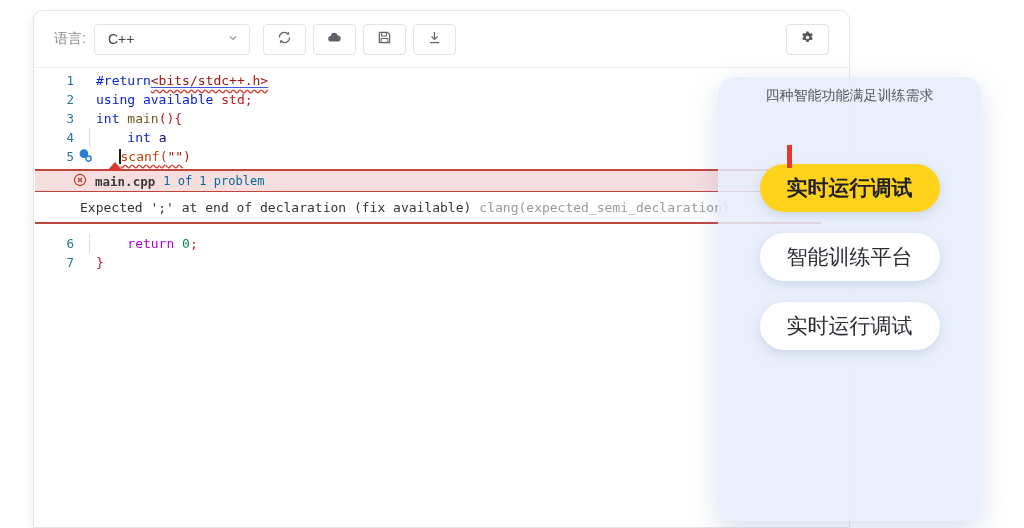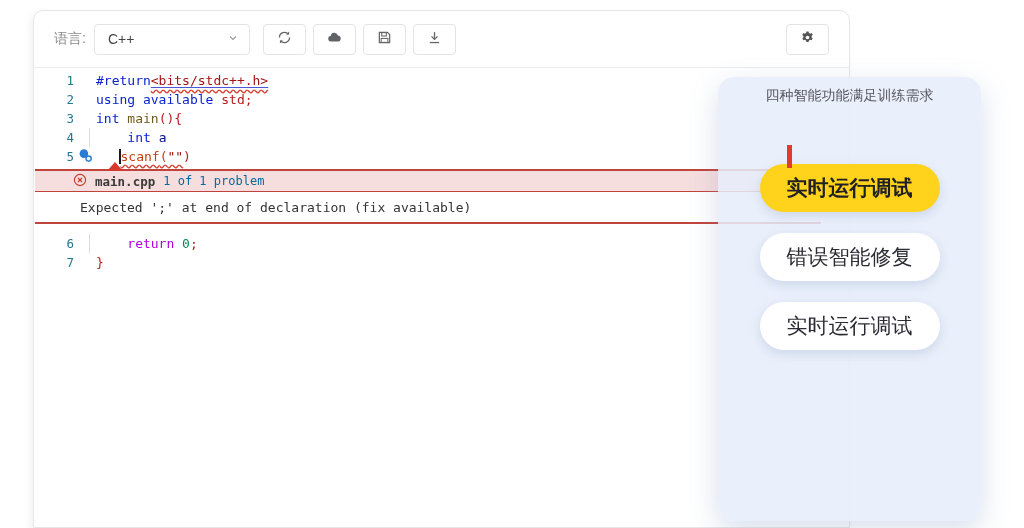--- a/index.html
+++ b/index.html
@@ -175,21 +175,21 @@
         <div class="peek-arrow"></div>
       </div>
       <div class="peek-head">
         <span><svg width="14" height="14" viewBox="0 0 16 16">
               <circle cx="8" cy="8" r="6.4" fill="none" stroke="#c0392b" stroke-width="1.3"></circle>
               <path d="M5.7 5.7l4.6 4.6M10.3 5.7l-4.6 4.6" stroke="#c0392b" stroke-width="1.3"></path>
             </svg></span>
         <span class="peek-file">main.cpp</span>
         <span class="peek-count">1 of 1 problem</span>
       </div>
-      <div class="peek-msg"><span>Expected ';' at end of declaration (fix available)</span></div>
+      <div class="peek-msg"><span>Expected ';' at end of declaration (fix available)</span><span class="peek-src">clang(expected_semi_declaration)</span></div>
     </div>
 
     <div>
         <div class="line">
           <span class="ln">6</span>
           <span class="margin">
             <span class="indent-guide"></span>
           </span>
           <span class="code"><span class="tk-pl">    </span><span class="tk-ret">return</span><span class="tk-pl"> </span><span class="tk-num">0</span><span class="tk-pl">;</span></span>
         </div>
@@ -199,18 +199,18 @@
           <span class="code"><span class="tk-pl">}</span></span>
         </div>
       </div>
   </div>
 </div>
 
 <div class="panel">
   <div class="panel-sub">四种智能功能满足训练需求</div>
   <div class="pill-stack">
       <div class="pill primary" style="background: rgb(255, 210, 28);">实时运行调试</div>
-      <div class="pill">错误智能修复</div>
+      <div class="pill">智能训练平台</div>
       <div class="pill">实时运行调试</div>
     </div>
 </div>
 
 <div class="red-marker"></div>
 
 </body></html>

